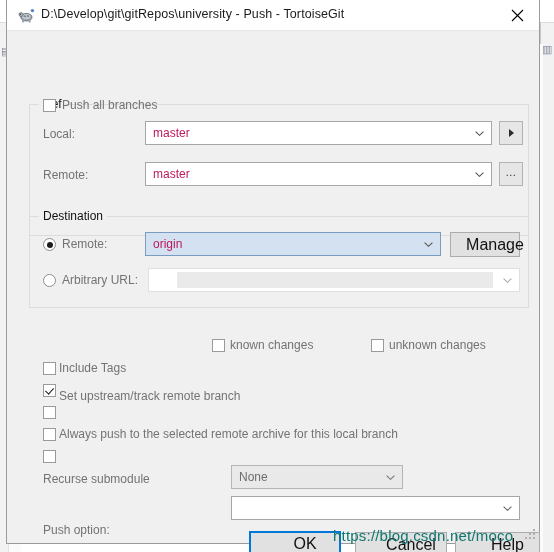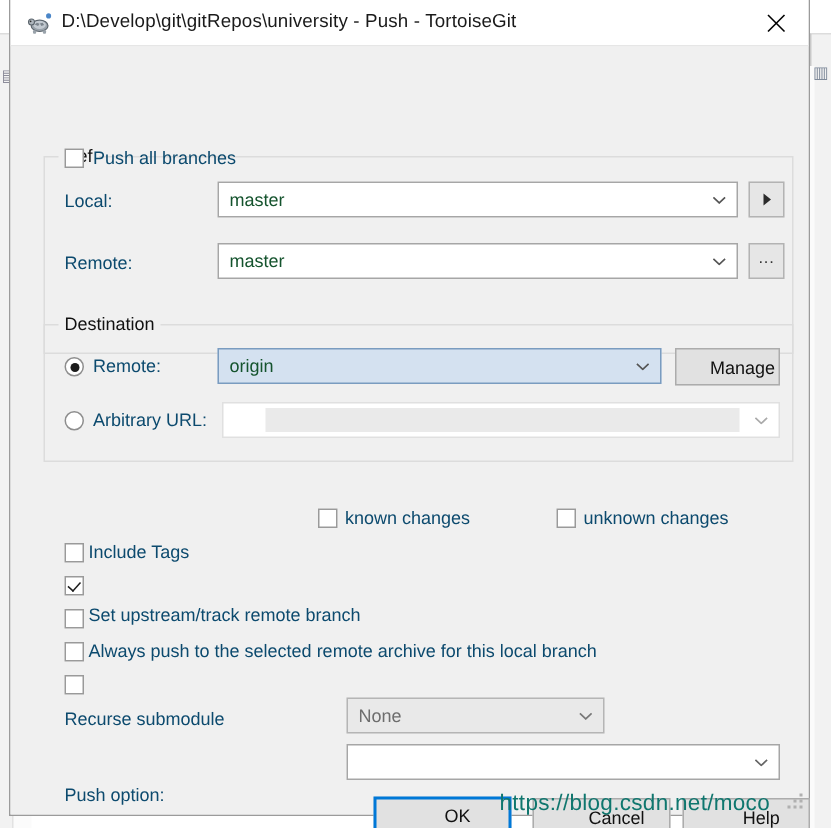--- a/index.html
+++ b/index.html
@@ -138,39 +138,39 @@
   }
 
   #group-ref  { left: 22px; top: 42px;  width: 500px; height: 132px; margin-top: 31px; }
   #group-dest { left: 22px; top: 185px; width: 500px; height: 92px;  }
   #group-opts { left: 22px; top: 288px; width: 500px; height: 204px; }
 
   
   .lbl {
     position: absolute;
     font-size: 12px;
-    color: #0c4a6e;
+    color: #737373;
     line-height: 15px;
     white-space: nowrap;
   }
 
   
   .combo {
     position: absolute;
     box-sizing: border-box;
     background: #ffffff;
     border: 1px solid #a6a6a6;
     height: 24px;
   }
   .combo .combo-text {
     position: absolute;
     left: 7px;
     top: 3px;
     font-size: 12px;
-    color: #14532d;
+    color: #be185d;
     line-height: 16px;
     white-space: nowrap;
     overflow: hidden;
   }
   .combo .arrow {
     position: absolute;
     right: 7px;
     top: 50%;
     margin-top: -2px;
     width: 9px; height: 5px;
@@ -261,21 +261,21 @@
     border-radius: 50%;
   }
 
   
   .btn {
     position: absolute;
     box-sizing: border-box;
     height: 26px;
     background: #e1e1e1;
     border: 1px solid #acacac;
-    font-size: 12px;
+    font-size: 16px;
     color: #111111;
     display: flex; align-items: center; justify-content: center;
     cursor: default;
     font-family: "Liberation Sans", sans-serif;
     padding-left: 20px;
   }
   .btn.default {
     border: 2px solid #0078d7;
     background: #e1e1e1;
   }
@@ -408,21 +408,21 @@
 
     <div class="cb" style="left:364px; top:308px;"></div>
     <div class="lbl" style="left:382px; top:307px;">unknown changes</div>
 
     <div class="cb" style="left:36px; top:331px;"></div>
     <div class="lbl" style="left:52px; top:330px;">Include Tags</div>
 
     <div class="cb checked" style="left:36px; top:353px;"></div>
 
     <div class="cb" style="left:36px; top:375px;"></div>
-    <div class="lbl" style="left:52px; top:372px;">Set upstream/track remote branch</div>
+    <div class="lbl" style="left:52px; top:358px;">Set upstream/track remote branch</div>
 
     <div class="cb" style="left:36px; top:397px;"></div>
     <div class="lbl" style="left:52px; top:396px;">Always push to the selected remote archive for this local branch</div>
 
     <div class="cb" style="left:36px; top:419px;"></div>
 
     <div class="lbl" style="left:36px; top:441px;">Recurse submodule</div>
     <div class="combo disabled" style="left:224px; top:434px; width:172px;">
       <span class="combo-text">None</span>
       <span class="arrow">

